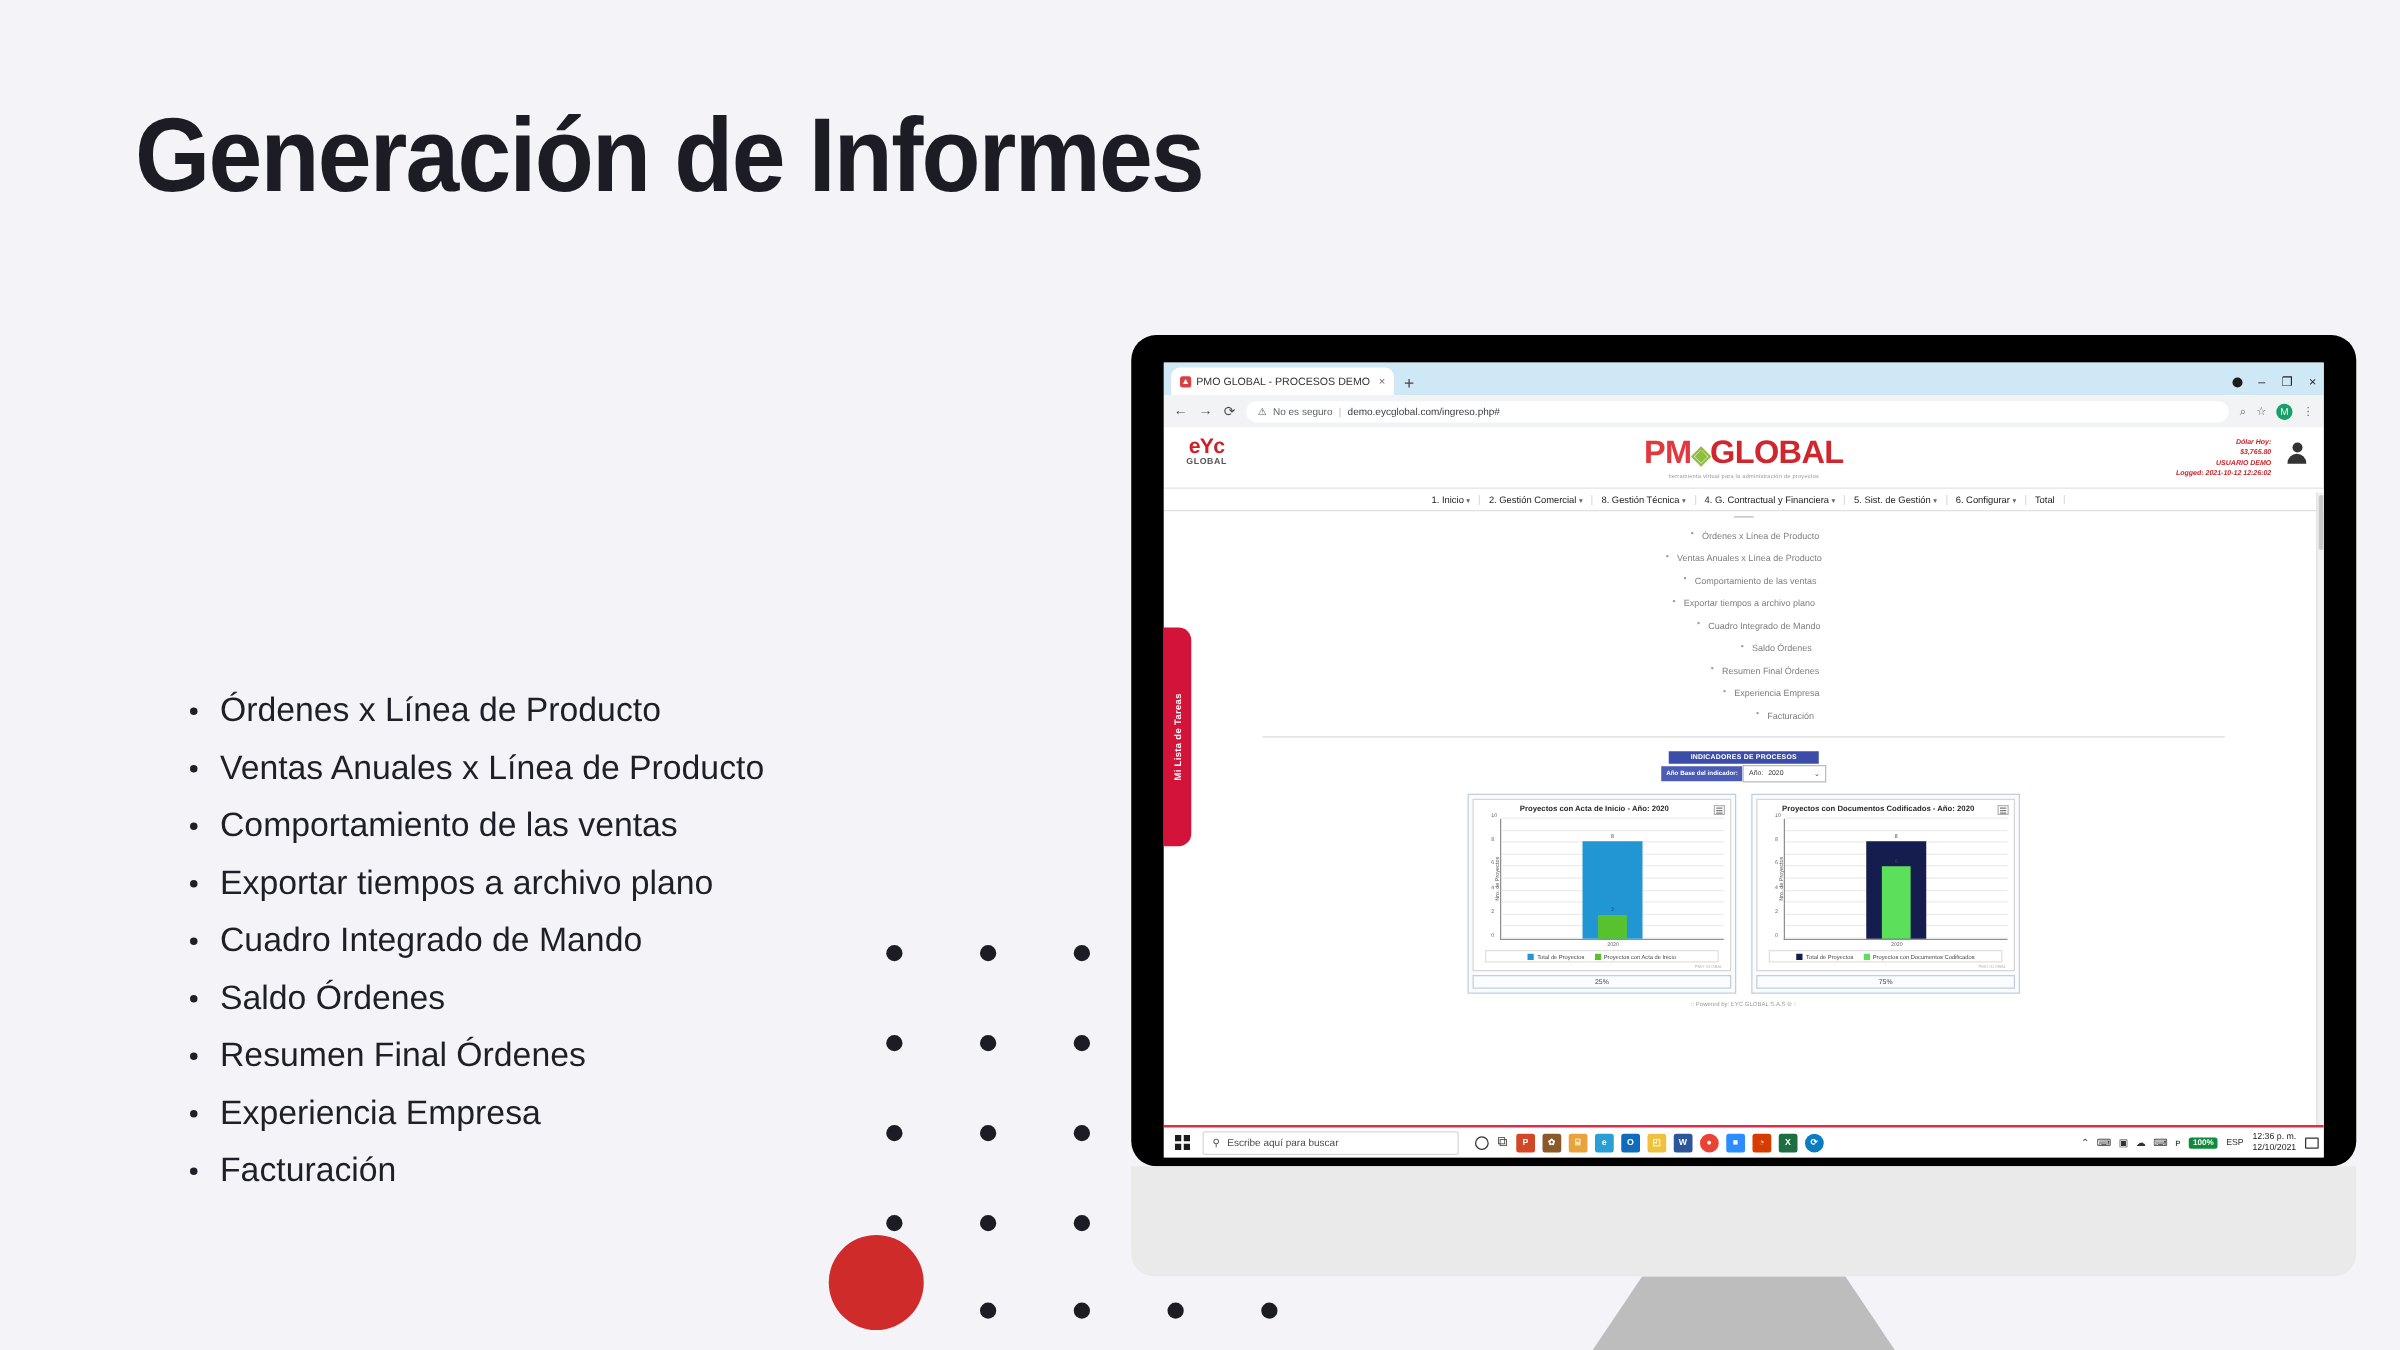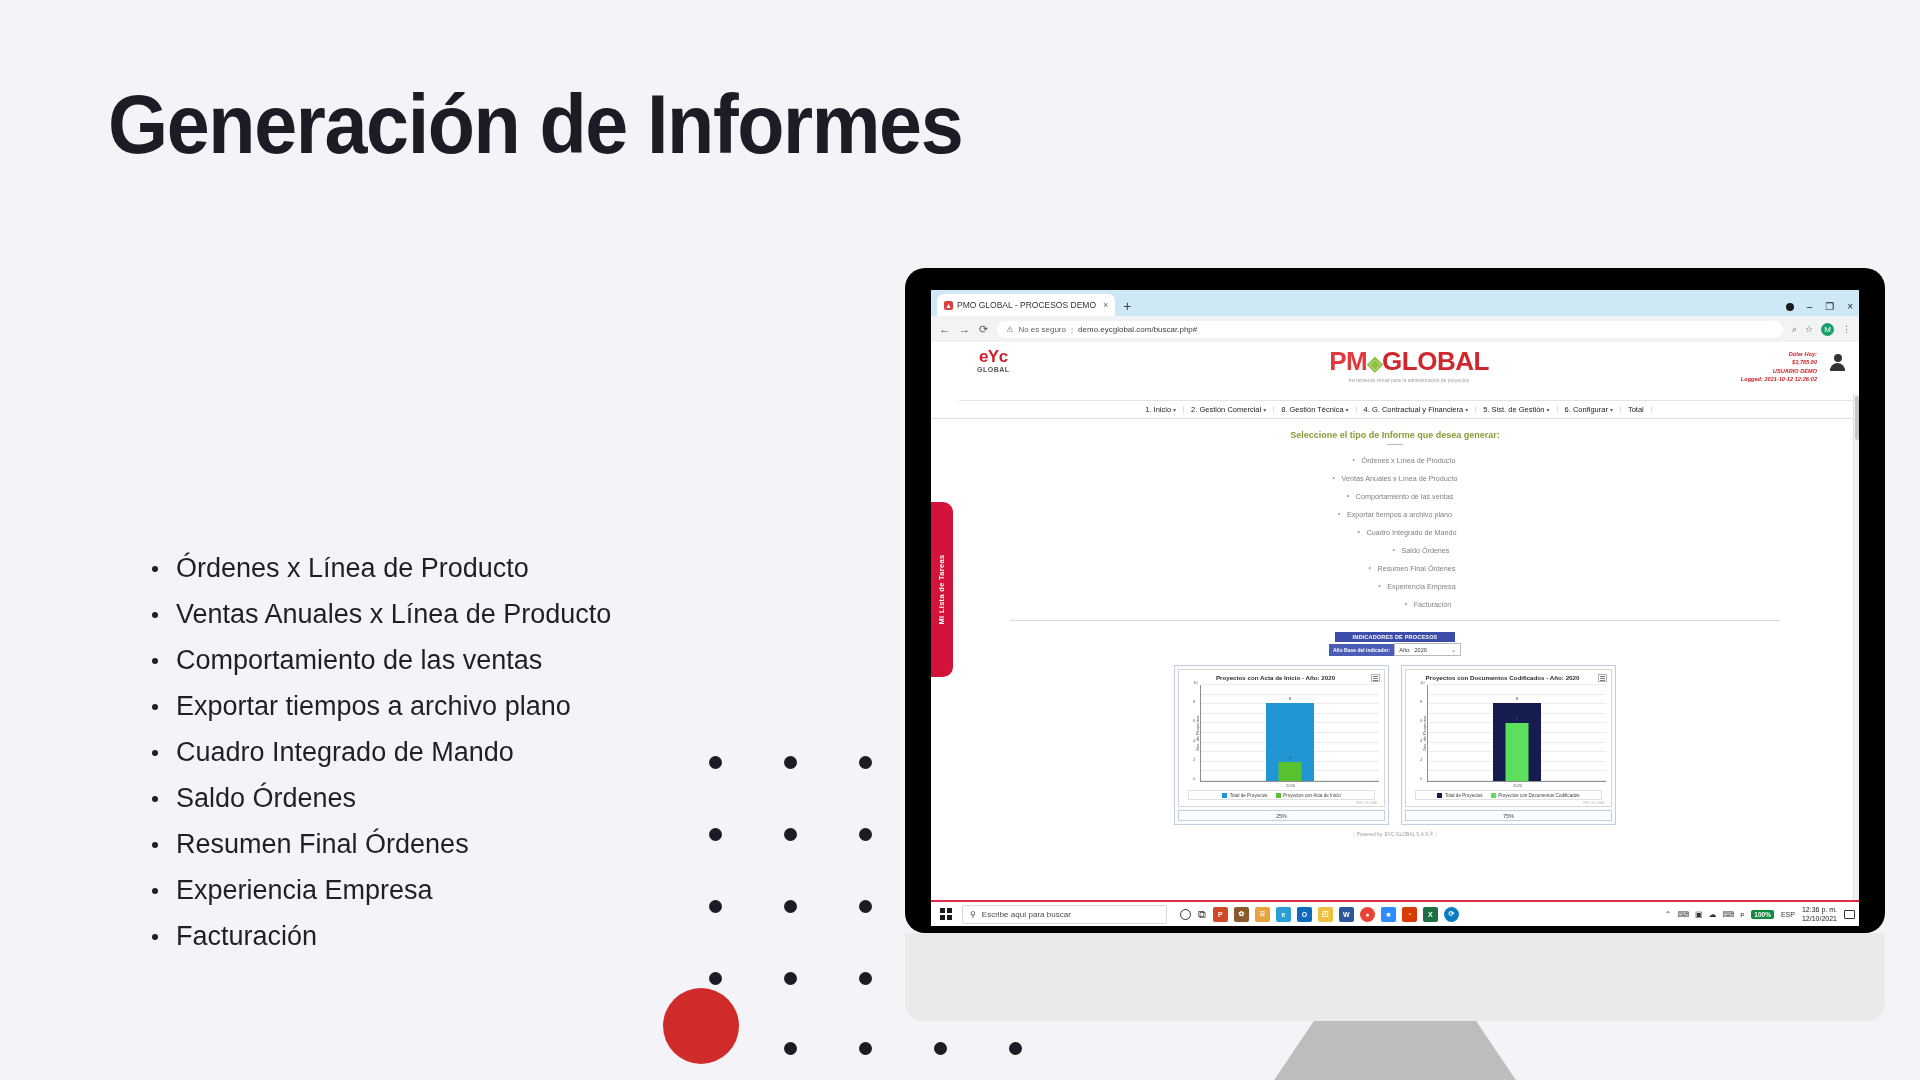--- a/index.html
+++ b/index.html
@@ -175,26 +175,25 @@
   }
 
   
   .page {
     height: 558px;
     background: #ffffff;
     position: relative;
     overflow: hidden;
   }
   .pmo-header {
-    height: 59px;
+    height: 49px;
     display: flex;
     align-items: center;
     position: relative;
     border-bottom: 1px solid #e3e3e3;
-    margin-left: 28px;
   }
   .eyc-logo {
     position: absolute; left: 18px; top: 6px;
     text-align: center; line-height: 1;
   }
   .eyc-mark {
     font-size: 17px; font-weight: bold; color: #cf2027;
     letter-spacing: -0.5px;
   }
   .eyc-sub {
@@ -569,21 +568,21 @@
       </div>
 
       <div class="toolbar">
         <span class="nav-ico">←</span>
         <span class="nav-ico">→</span>
         <span class="nav-ico">⟳</span>
         <div class="omnibox">
           <span class="warn-ico">⚠</span>
           <span class="not-secure">No es seguro</span>
           <span class="omni-div">|</span>
-          <span>demo.eycglobal.com/buscar.php#</span>
+          <span>demo.eycglobal.com/ingreso.php#</span>
         </div>
         <div class="tb-right">
           <span>⌕</span>
           <span>☆</span>
           <span class="avatar-circle">M</span>
           <span>⋮</span>
         </div>
       </div>
 
       <div class="page">
@@ -618,21 +617,20 @@
             <div class="menu-item"><span>4. G. Contractual y Financiera</span><span class="menu-caret">▾</span></div>
             <div class="menu-item"><span>5. Sist. de Gestión</span><span class="menu-caret">▾</span></div>
             <div class="menu-item"><span>6. Configurar</span><span class="menu-caret">▾</span></div>
             <div class="menu-item"><span>Total</span></div>
           </div>
 
         <div class="left-tab">
           <span>Mi Lista de Tareas</span>
         </div>
 
-        <div class="section-title">Seleccione el tipo de Informe que desea generar:</div>
         <div class="title-rule"></div>
 
         <div id="replist">
             <div class="rep-row" style="padding-left: 18px;">
               <div class="rep-list"><li>Órdenes x Línea de Producto</li></div>
             </div>
             <div class="rep-row">
               <div class="rep-list"><li>Ventas Anuales x Línea de Producto</li></div>
             </div>
             <div class="rep-row" style="padding-left: 10px;">

